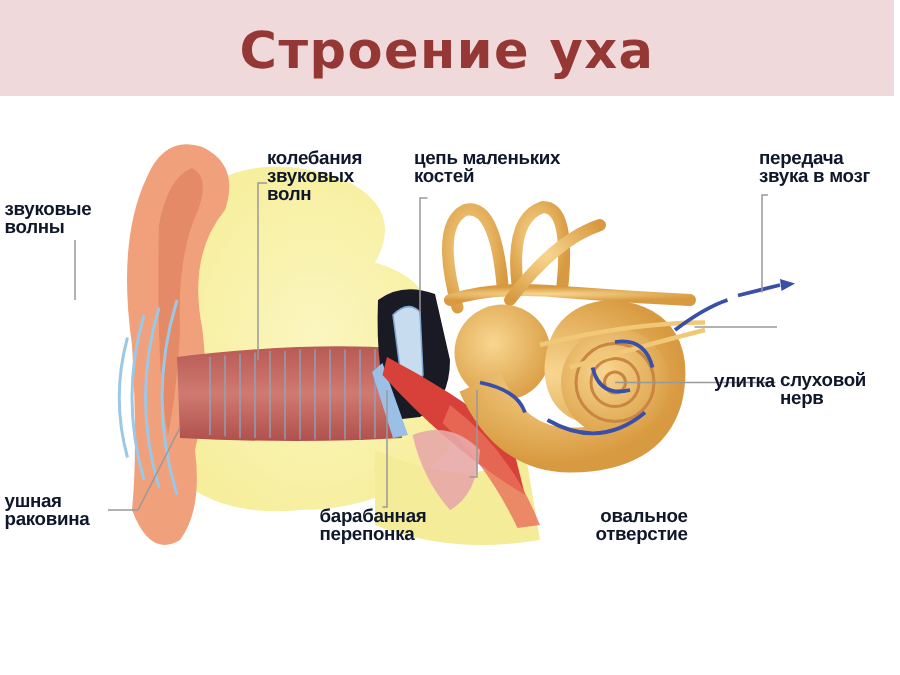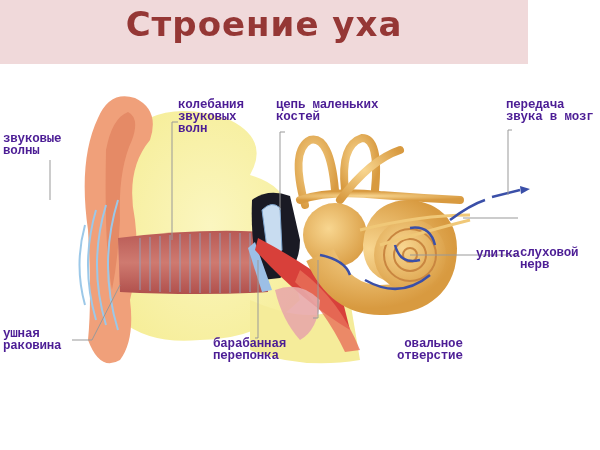--- a/index.html
+++ b/index.html
@@ -1,20 +1,20 @@
 <!DOCTYPE html>
 <html><head>
   <meta charset="utf-8">
   <style>
     html, body { margin: 0; padding: 0; }
     body { width: 600px; height: 450px; background: #ffffff; position: relative; overflow: hidden; font-family: "DejaVu Sans", sans-serif; }
-    .header { position: absolute; left: 0; top: 0; width: 528px; height: 64px; background: #f0d9da; display: flex; align-items: flex-start; justify-content: center; }
+    .header { position: absolute; left: 0; top: 0; width: 596px; height: 64px; background: #f0d9da; display: flex; align-items: center; justify-content: center; }
     .title { color: #953735; font-family: "DejaVu Sans", sans-serif; font-weight: bold; font-size: 34px; letter-spacing: 1px; margin-top: 4px; }
     .diagram { position: absolute; left: 0; top: 64px; width: 600px; height: 386px; }
-    .lbl { position: absolute; font-family: Liberation Mono, monospace; font-weight: bold; font-size: 12.5px; line-height: 12px; color: #4c1d95; white-space: pre-line; letter-spacing: -0.2px; }
+    .lbl { position: absolute; font-family: Liberation Sans, sans-serif; font-weight: bold; font-size: 12.5px; line-height: 12px; color: #0f172a; white-space: pre-line; letter-spacing: -0.2px; }
     svg { position: absolute; left: 0; top: 0; }
   </style>
 </head>
 <body>
 
 <div class="header">
   <span class="title">Строение уха</span>
 </div>
 
 <div class="diagram">

